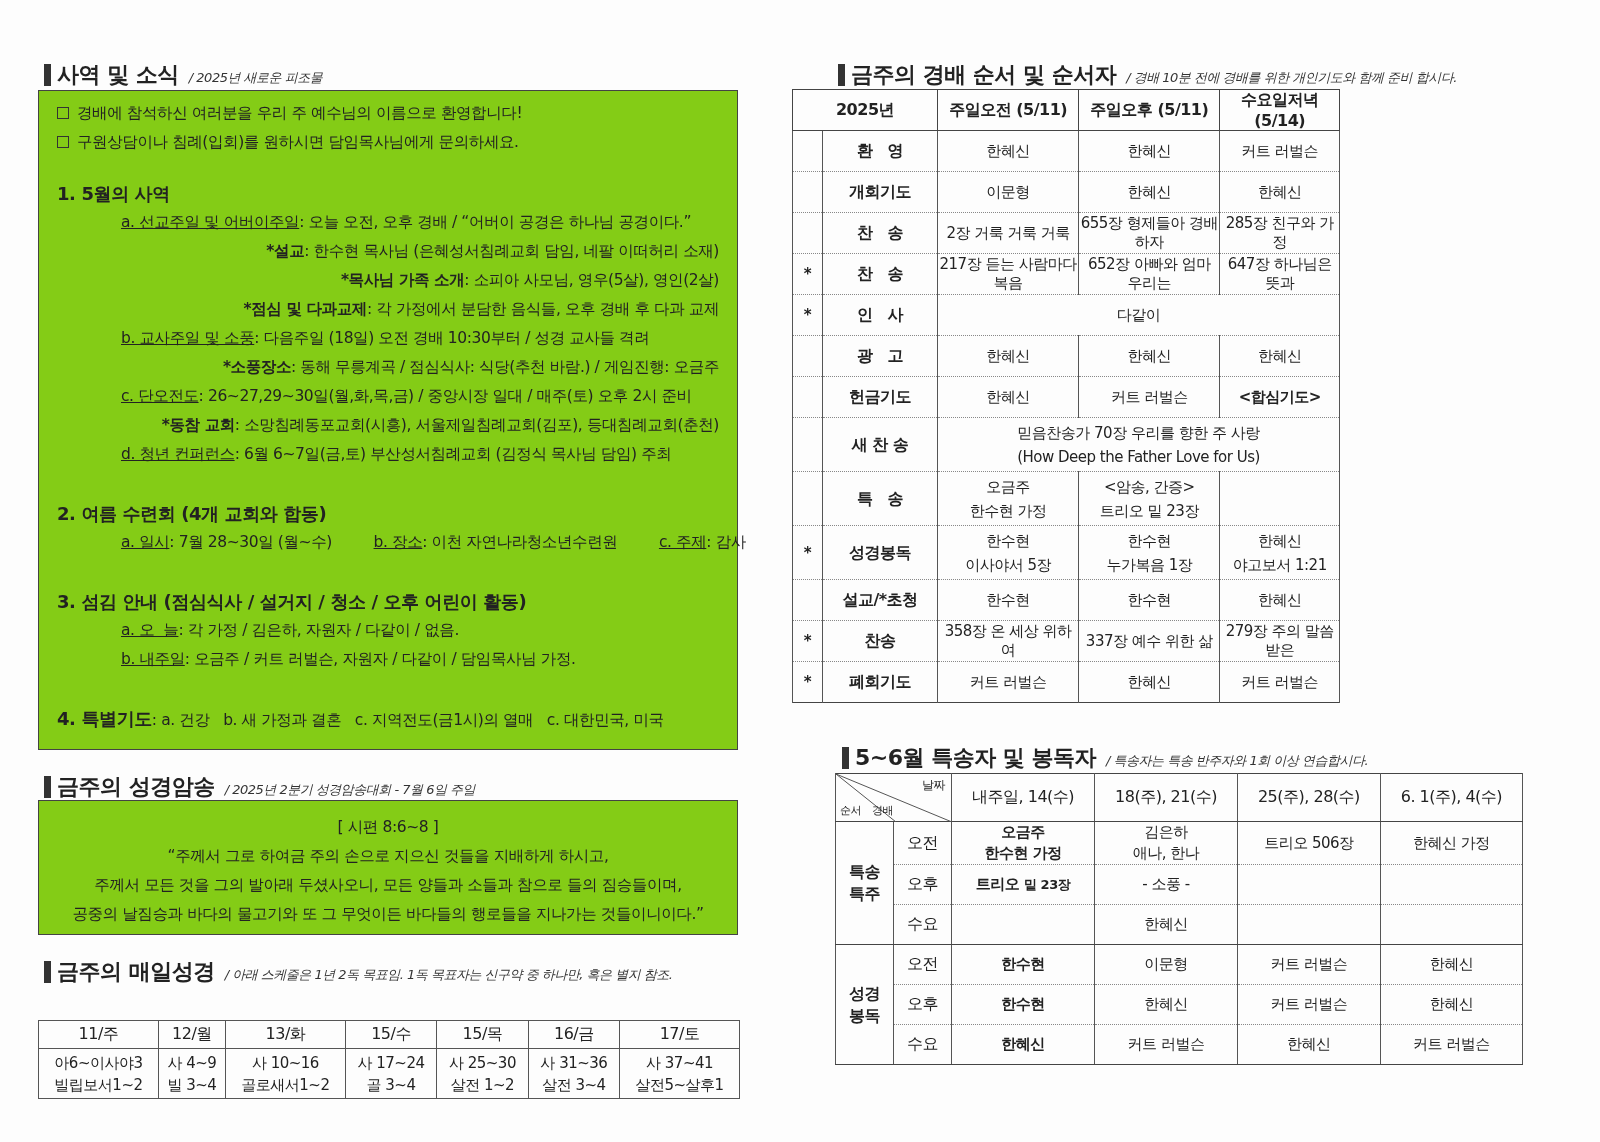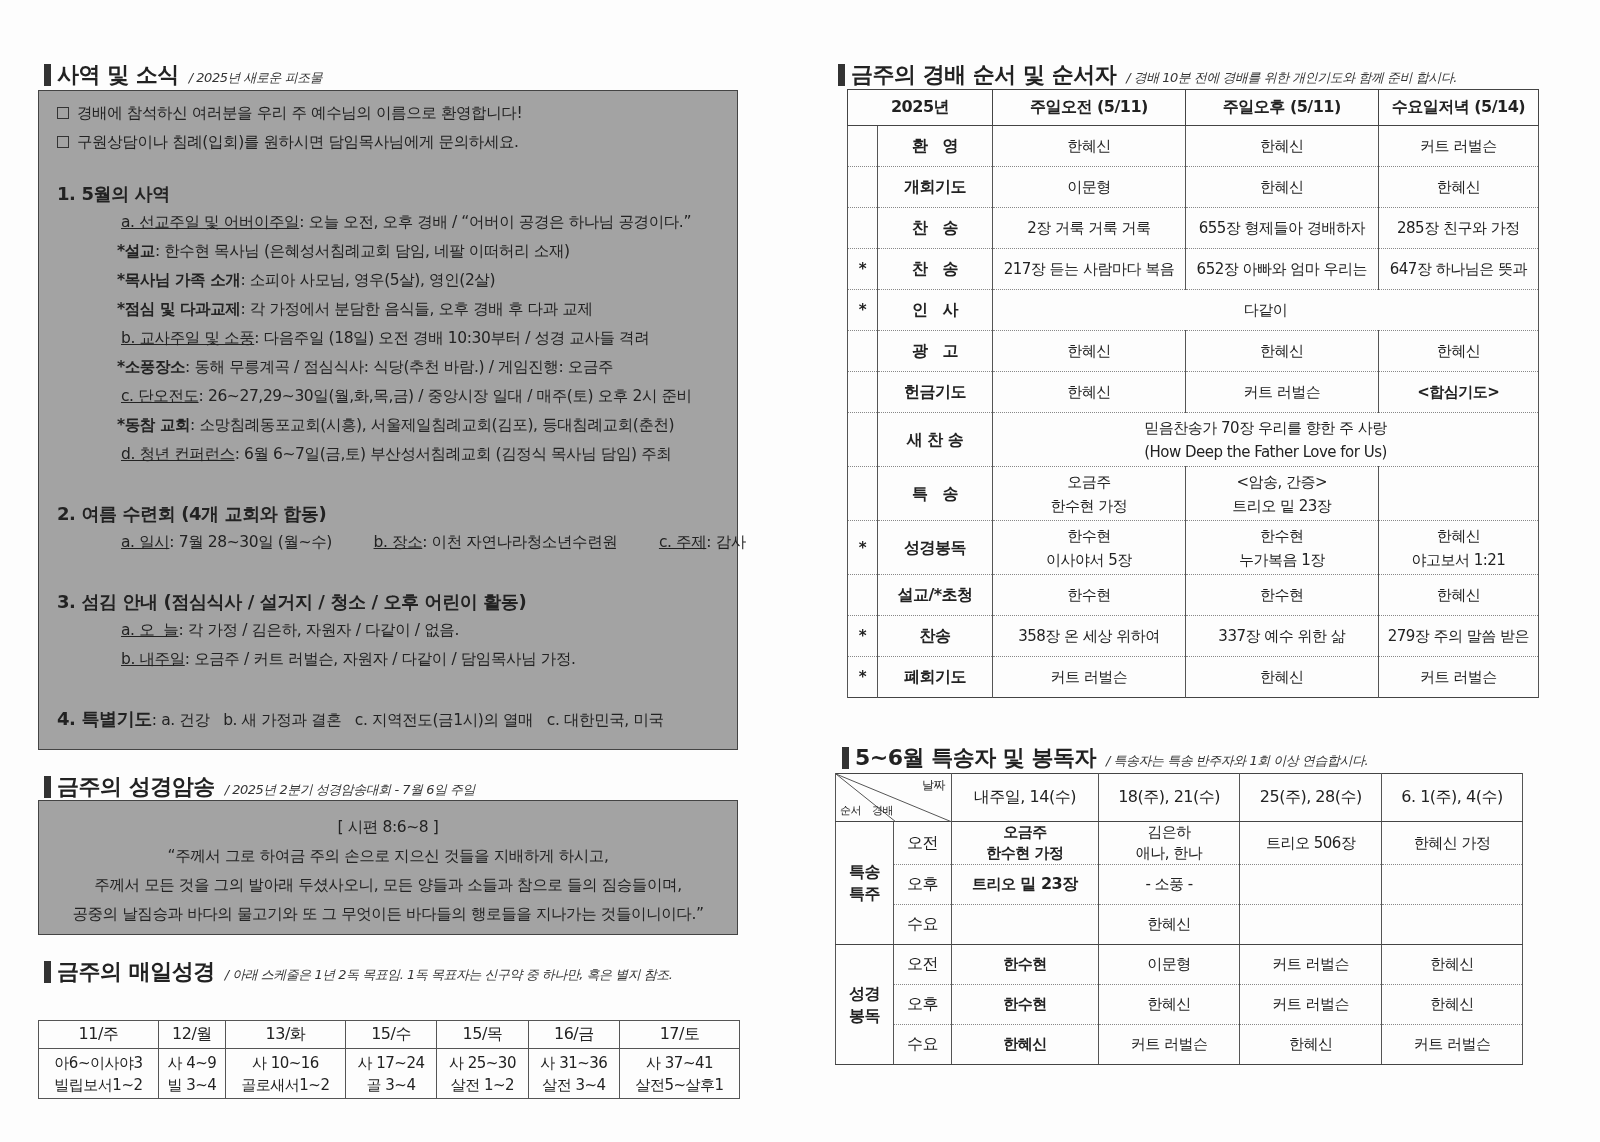--- a/index.html
+++ b/index.html
@@ -2,46 +2,46 @@
 <html><head>
 <meta charset="utf-8">
 <style>
   * { box-sizing: border-box; margin: 0; padding: 0; }
   html, body { width: 1600px; height: 1142px; background: #fdfdfd; }
   body { position: relative; font-family: "DejaVu Sans", sans-serif; color: #222; overflow: hidden; }
   .sec-title { position: absolute; display: flex; align-items: baseline; white-space: nowrap; }
   .sec-title .bar { display: inline-block; width: 7px; height: 22px; background: #333; margin-right: 6px; align-self: center; }
   .sec-title .main { font-size: 22px; font-weight: bold; letter-spacing: -0.5px; color: #222; text-align: right; }
   .sec-title .sub { font-size: 13px; font-style: italic; color: #333; margin-left: 10px; letter-spacing: -0.5px; }
-  .box { position: absolute; border: 1.5px solid #444; background: #a3a3a3; }
+  .box { position: absolute; border: 1.5px solid #444; background: #84cc16; }
 
   
   #news { left: 38px; top: 90px; width: 700px; height: 660px; padding: 8px 18px; }
   .news-line { font-size: 15.5px; line-height: 29px; white-space: nowrap; letter-spacing: -0.4px; }
   .check { display: inline-block; width: 12px; height: 12px; border: 1.5px solid #333; margin-right: 8px; vertical-align: -1px; }
   .h1 { font-size: 18px; font-weight: 700; }
   .ind1 { padding-left: 36px; }
-  .ind2 { padding-left: 60px; }
+  .ind2 { padding-left: 60px; text-align: right; }
   .u { text-decoration: underline; margin-left: 28px; }
   .b { font-weight: bold; }
   .gap { height: 22px; }
 
   
   #verse { left: 38px; top: 800px; width: 700px; height: 135px; text-align: center; padding-top: 12px; }
   #verse div { font-size: 15.5px; line-height: 29px; letter-spacing: -0.4px; white-space: nowrap; }
 
   
   table { border-collapse: collapse; }
   #daily { position: absolute; left: 38px; top: 1020px; width: 702px; }
   #daily th, #daily td { border: 1px solid #555; text-align: center; font-size: 15px; letter-spacing: -0.5px; }
   #daily th { height: 28px; font-weight: normal; font-size: 16px; }
   #daily td { height: 50px; line-height: 22px; }
 
   
-  #worship { position: absolute; left: 847px; top: 89px; width: 692px; }
+  #worship { position: absolute; left: 792px; top: 89px; width: 548px; }
   #worship td, #worship th { border-left: 1px solid #555; border-right: 1px solid #555; border-bottom: 1px dotted #888; text-align: center; font-size: 15px; letter-spacing: -0.5px; }
   #worship th { border: 1.5px solid #444; height: 36px; font-weight: 600; font-size: 16px; }
   #worship tr.r td { height: 41px; }
   #worship tr.r2 td { height: 54px; line-height: 24px; }
   #worship td.star { width: 30px; font-weight: bold; }
   #worship td.lbl { font-weight: 600; font-size: 16px; width: 115px; }
   #worship { border: 1.5px solid #444; }
 
   
   #special { position: absolute; left: 835px; top: 773px; width: 688px; border: 1.5px solid #444; }
@@ -49,21 +49,21 @@
   #special th { height: 48px; font-weight: normal; font-size: 16px; border-bottom: 1.5px solid #444; }
   #special td { height: 40px; }
   #special td.grp { font-size: 16px; font-weight: 600; width: 58px; line-height: 22px; border-bottom: 1.5px solid #444; }
   #special td.sub { width: 58px; font-size: 16px; }
   #special tr.last td { border-bottom: 1.5px solid #444; }
   .diag { position: relative; width: 116px; padding: 0 !important; }
   .diag svg { position: absolute; left: 0; top: 0; }
   .diag .d1 { position: absolute; right: 6px; top: 3px; font-size: 12px; }
   .diag .d2 { position: absolute; left: 4px; bottom: 3px; font-size: 11px; }
   .diag .d3 { position: absolute; left: 36px; bottom: 3px; font-size: 11px; }
-  .small { font-size: 16px; text-align: right; }
+  .small { font-size: 13px; text-align: right; }
 </style>
 </head>
 <body>
 
 <div class="sec-title" style="left:44px; top:60px;">
   <span class="bar"></span>
   <span class="main">사역 및 소식</span>
   <span class="sub">/ 2025년 새로운 피조물</span>
 </div>
 

